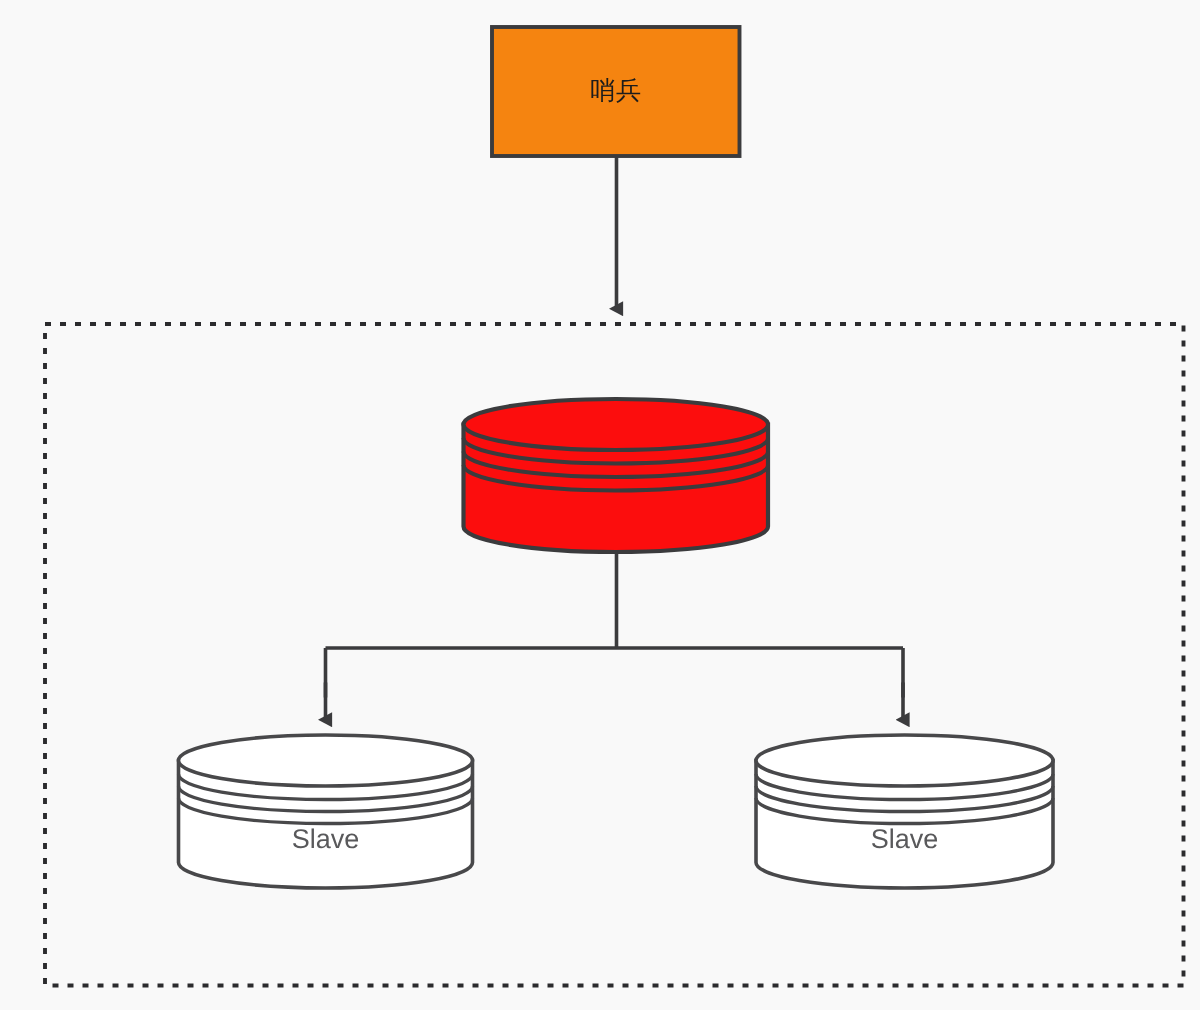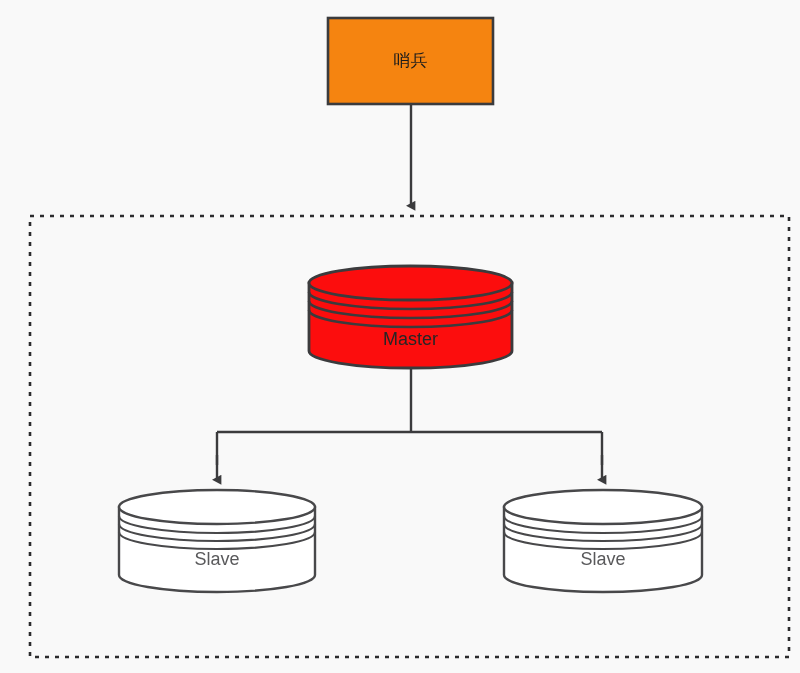--- a/index.html
+++ b/index.html
@@ -113,19 +113,18 @@
       <path d="M492,507 L492,575 A99,17 0 0 0 690,575 L690,507 Z" fill="#ffffff" stroke="#48484a" stroke-width="2.4"></path>
       <ellipse cx="591" cy="507" rx="99" ry="17" fill="#ffffff" stroke="#48484a" stroke-width="2.4"></ellipse>
       <path d="M492,516 A99,17 0 0 0 690,516" fill="none" stroke="#48484a" stroke-width="2.2"></path>
       <path d="M492,524 A99,17 0 0 0 690,524" fill="none" stroke="#48484a" stroke-width="2.2"></path>
       <path d="M492,532 A99,17 0 0 0 690,532" fill="none" stroke="#48484a" stroke-width="2.2"></path>
     </g>
   </svg>
 
   <div id="sentinel-label" class="node-label">哨兵</div>
 
-  <div id="master-label" class="node-label">Master</div>
 
   <div id="slave-left-label" class="node-label">Slave</div>
 
   <div id="slave-right-label" class="node-label">Slave</div>
 
 </div>
 
 </body></html>

